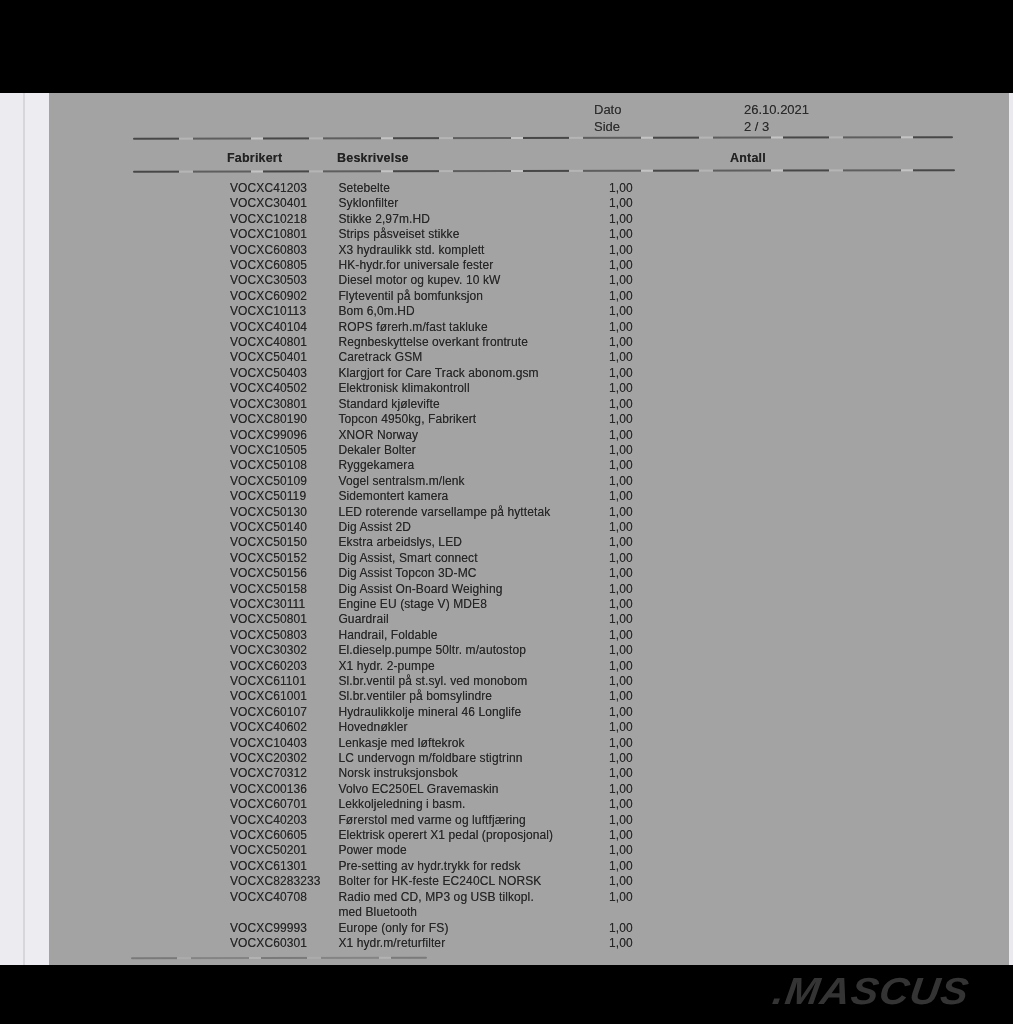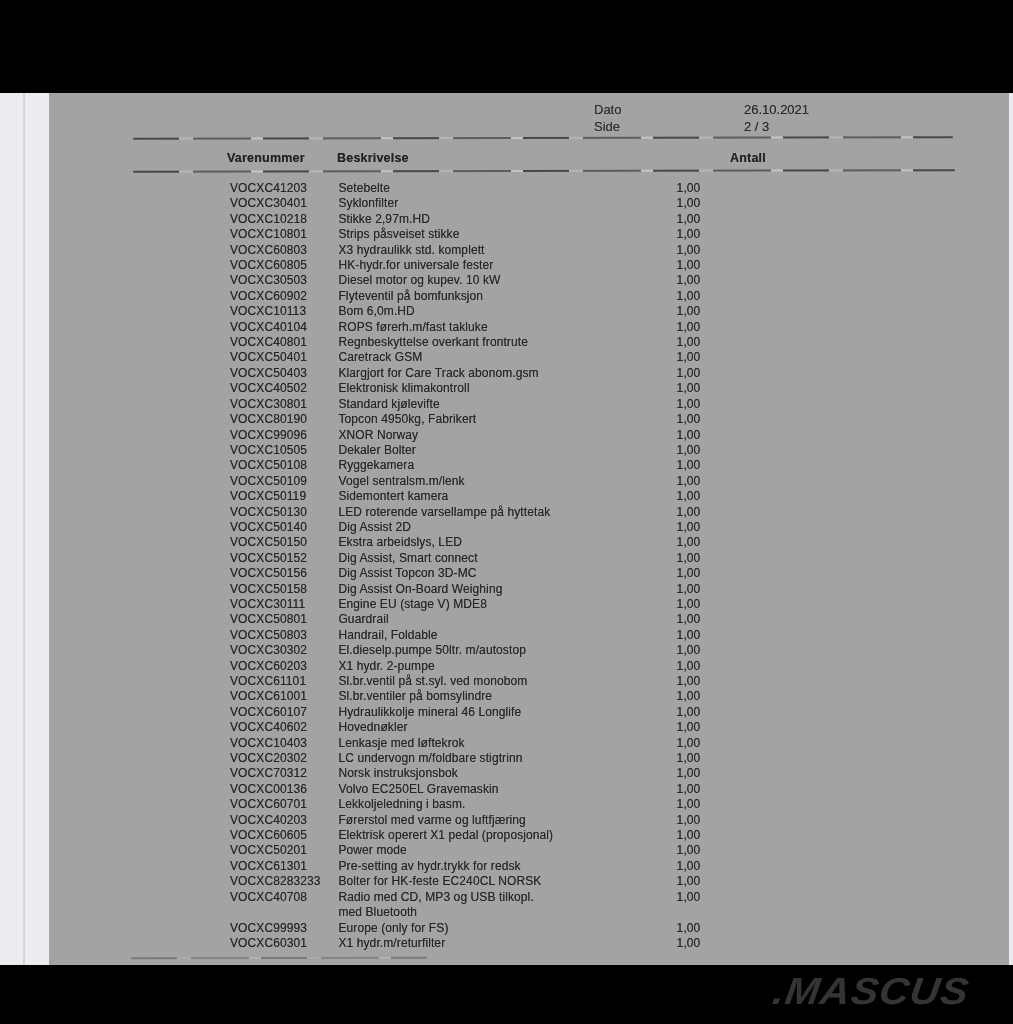--- a/index.html
+++ b/index.html
@@ -42,21 +42,21 @@
 
   .col-header { position:absolute; top:58px; font-size:12.5px; font-weight:700; color:#222; letter-spacing:.2px; }
   .col-h-1 { left:178px; }
   .col-h-2 { left:288px; }
   .col-h-3 { left:681px; }
 
   .table-body { position:absolute; left:0; top:88px; width:960px; font-size:12px; line-height:15.4px; color:#262626; }
   .row { position:relative; padding-left:181px; letter-spacing:.1px; }
   .row .code { display:inline-block; width:105px; vertical-align:top; }
   .row .desc { display:inline-block; max-width:270px; vertical-align:top; white-space:pre-line; }
-  .row .qty { position:absolute; left:560px; top:0; width:159px; text-align:center; }
+  .row .qty { position:absolute; left:560px; top:0; width:159px; text-align:left; }
 
   .mascus {
     position:absolute; right:44px; top:3px;
     font-size:41px; font-weight:800; font-style:italic;
     letter-spacing:1px; color:#343434;
     transform:skewX(-8deg) scaleY(.92);
     text-shadow:none;
   }
 </style>
 </head>
@@ -71,21 +71,21 @@
 
   <div class="page">
 
     <div class="meta-label meta-row1">Dato</div>
     <div class="meta-label meta-row2">Side</div>
     <div class="meta-value meta-row1">26.10.2021</div>
     <div class="meta-value meta-row2">2 / 3</div>
 
     <div class="rule rule-1"></div>
 
-    <div class="col-header col-h-1">Varenummer</div>
+    <div class="col-header col-h-1">Fabrikert</div>
     <div class="col-header col-h-2">Beskrivelse</div>
     <div class="col-header col-h-3">Antall</div>
 
     <div class="rule rule-2"></div>
 
     <div class="table-body" id="rows">
   <div class="row">
     <span class="code">VOCXC41203</span>
     <span class="desc">Setebelte</span>
     <span class="qty">1,00</span>

